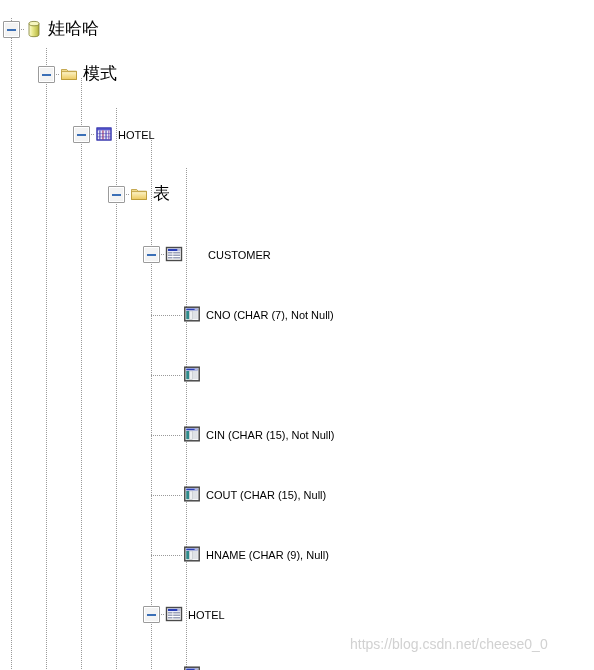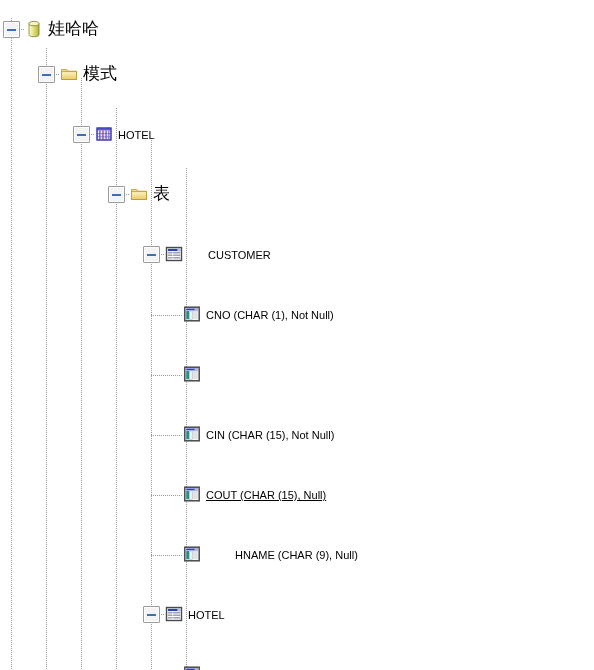--- a/index.html
+++ b/index.html
@@ -217,21 +217,21 @@
         <svg width="18" height="18" viewBox="0 0 18 18">
     <rect x="1.8" y="2.2" width="14.4" height="13.6" fill="#ffffff" stroke="#4a4a4a" stroke-width="1.5"></rect>
     <rect x="3.2" y="3.5" width="11.6" height="1.9" fill="#2a3fb8"></rect>
     <rect x="11.6" y="3.5" width="3.2" height="1.9" fill="#b9bcd8"></rect>
     <rect x="3.2" y="6.0" width="3.1" height="8.3" fill="#2f8a8a"></rect>
     <rect x="6.6" y="6.0" width="3.0" height="8.3" fill="#eef0f2"></rect>
     <rect x="9.9" y="6.0" width="4.9" height="8.3" fill="#dfe2e6"></rect>
     <rect x="6.6" y="6.0" width="3.0" height="8.3" fill="none" stroke="#b8bcc2" stroke-width="0.6"></rect>
   </svg>
       </span>
-      <span class="label" style="left: 206px; top: 156px;">CNO (CHAR (1), Not Null)</span>
+      <span class="label" style="left: 206px; top: 156px;">CNO (CHAR (7), Not Null)</span>
     </div>
     <div class="row" style="top: 180px; width: 594px;">
       <div class="hstub" style="left: 151px; top: 195px; width: 32px;"></div>
       <span class="icon" style="left: 183px; top: 185px;">
         <svg width="18" height="18" viewBox="0 0 18 18">
     <rect x="1.8" y="2.2" width="14.4" height="13.6" fill="#ffffff" stroke="#4a4a4a" stroke-width="1.5"></rect>
     <rect x="3.2" y="3.5" width="11.6" height="1.9" fill="#2a3fb8"></rect>
     <rect x="11.6" y="3.5" width="3.2" height="1.9" fill="#b9bcd8"></rect>
     <rect x="3.2" y="6.0" width="3.1" height="8.3" fill="#2f8a8a"></rect>
     <rect x="6.6" y="6.0" width="3.0" height="8.3" fill="#eef0f2"></rect>
@@ -261,36 +261,36 @@
         <svg width="18" height="18" viewBox="0 0 18 18">
     <rect x="1.8" y="2.2" width="14.4" height="13.6" fill="#ffffff" stroke="#4a4a4a" stroke-width="1.5"></rect>
     <rect x="3.2" y="3.5" width="11.6" height="1.9" fill="#2a3fb8"></rect>
     <rect x="11.6" y="3.5" width="3.2" height="1.9" fill="#b9bcd8"></rect>
     <rect x="3.2" y="6.0" width="3.1" height="8.3" fill="#2f8a8a"></rect>
     <rect x="6.6" y="6.0" width="3.0" height="8.3" fill="#eef0f2"></rect>
     <rect x="9.9" y="6.0" width="4.9" height="8.3" fill="#dfe2e6"></rect>
     <rect x="6.6" y="6.0" width="3.0" height="8.3" fill="none" stroke="#b8bcc2" stroke-width="0.6"></rect>
   </svg>
       </span>
-      <span class="label" style="left: 206px; top: 246px; text-decoration: underline;">COUT (CHAR (15), Null)</span>
+      <span class="label" style="left: 206px; top: 246px;">COUT (CHAR (15), Null)</span>
     </div>
     <div class="row" style="top: 270px; width: 594px;">
       <div class="hstub" style="left: 151px; top: 285px; width: 32px;"></div>
       <span class="icon" style="left: 183px; top: 275px;">
         <svg width="18" height="18" viewBox="0 0 18 18">
     <rect x="1.8" y="2.2" width="14.4" height="13.6" fill="#ffffff" stroke="#4a4a4a" stroke-width="1.5"></rect>
     <rect x="3.2" y="3.5" width="11.6" height="1.9" fill="#2a3fb8"></rect>
     <rect x="11.6" y="3.5" width="3.2" height="1.9" fill="#b9bcd8"></rect>
     <rect x="3.2" y="6.0" width="3.1" height="8.3" fill="#2f8a8a"></rect>
     <rect x="6.6" y="6.0" width="3.0" height="8.3" fill="#eef0f2"></rect>
     <rect x="9.9" y="6.0" width="4.9" height="8.3" fill="#dfe2e6"></rect>
     <rect x="6.6" y="6.0" width="3.0" height="8.3" fill="none" stroke="#b8bcc2" stroke-width="0.6"></rect>
   </svg>
       </span>
-      <span class="label" style="left: 206px; top: 276px; margin-left: 29px;">HNAME (CHAR (9), Null)</span>
+      <span class="label" style="left: 206px; top: 276px;">HNAME (CHAR (9), Null)</span>
     </div>
     <div class="row" style="top: 300px; width: 594px;">
       <div class="expander" style="left: 143px; top: 306px;"></div>
       <div class="expander-dot" style="left: 161px; top: 314px;"></div>
       <span class="icon" style="left: 165px; top: 305px;">
         <svg width="18" height="18" viewBox="0 0 18 18">
     <rect x="1.5" y="2.5" width="15" height="13" fill="#ffffff" stroke="#4a4a4a" stroke-width="1.4"></rect>
     <rect x="2.9" y="3.8" width="12.2" height="2.3" fill="#2a3fb8"></rect>
     <rect x="12.3" y="3.8" width="2.8" height="2.3" fill="#b9bcd8"></rect>
     <rect x="2.9" y="7.0" width="4.6" height="1.5" fill="#9aa0b8"></rect>
@@ -323,13 +323,14 @@
     <div class="row" style="top: 450px; width: 594px;"></div>
     <div class="row" style="top: 480px; width: 594px;"></div>
     <div class="row" style="top: 510px; width: 594px;"></div>
     <div class="row" style="top: 540px; width: 594px;"></div>
     <div class="row" style="top: 570px; width: 594px;"></div>
     <div class="row" style="top: 600px; width: 594px;"></div>
     <div class="row" style="top: 630px; width: 594px;"></div>
     <div class="row" style="top: 660px; width: 594px;">
       <span class="label cjk" style="left: 153px; top: 664px;"></span>
     </div>
+    <div class="watermark">https://blog.csdn.net/cheese0_0</div>
   </div>
 
 </body></html>

